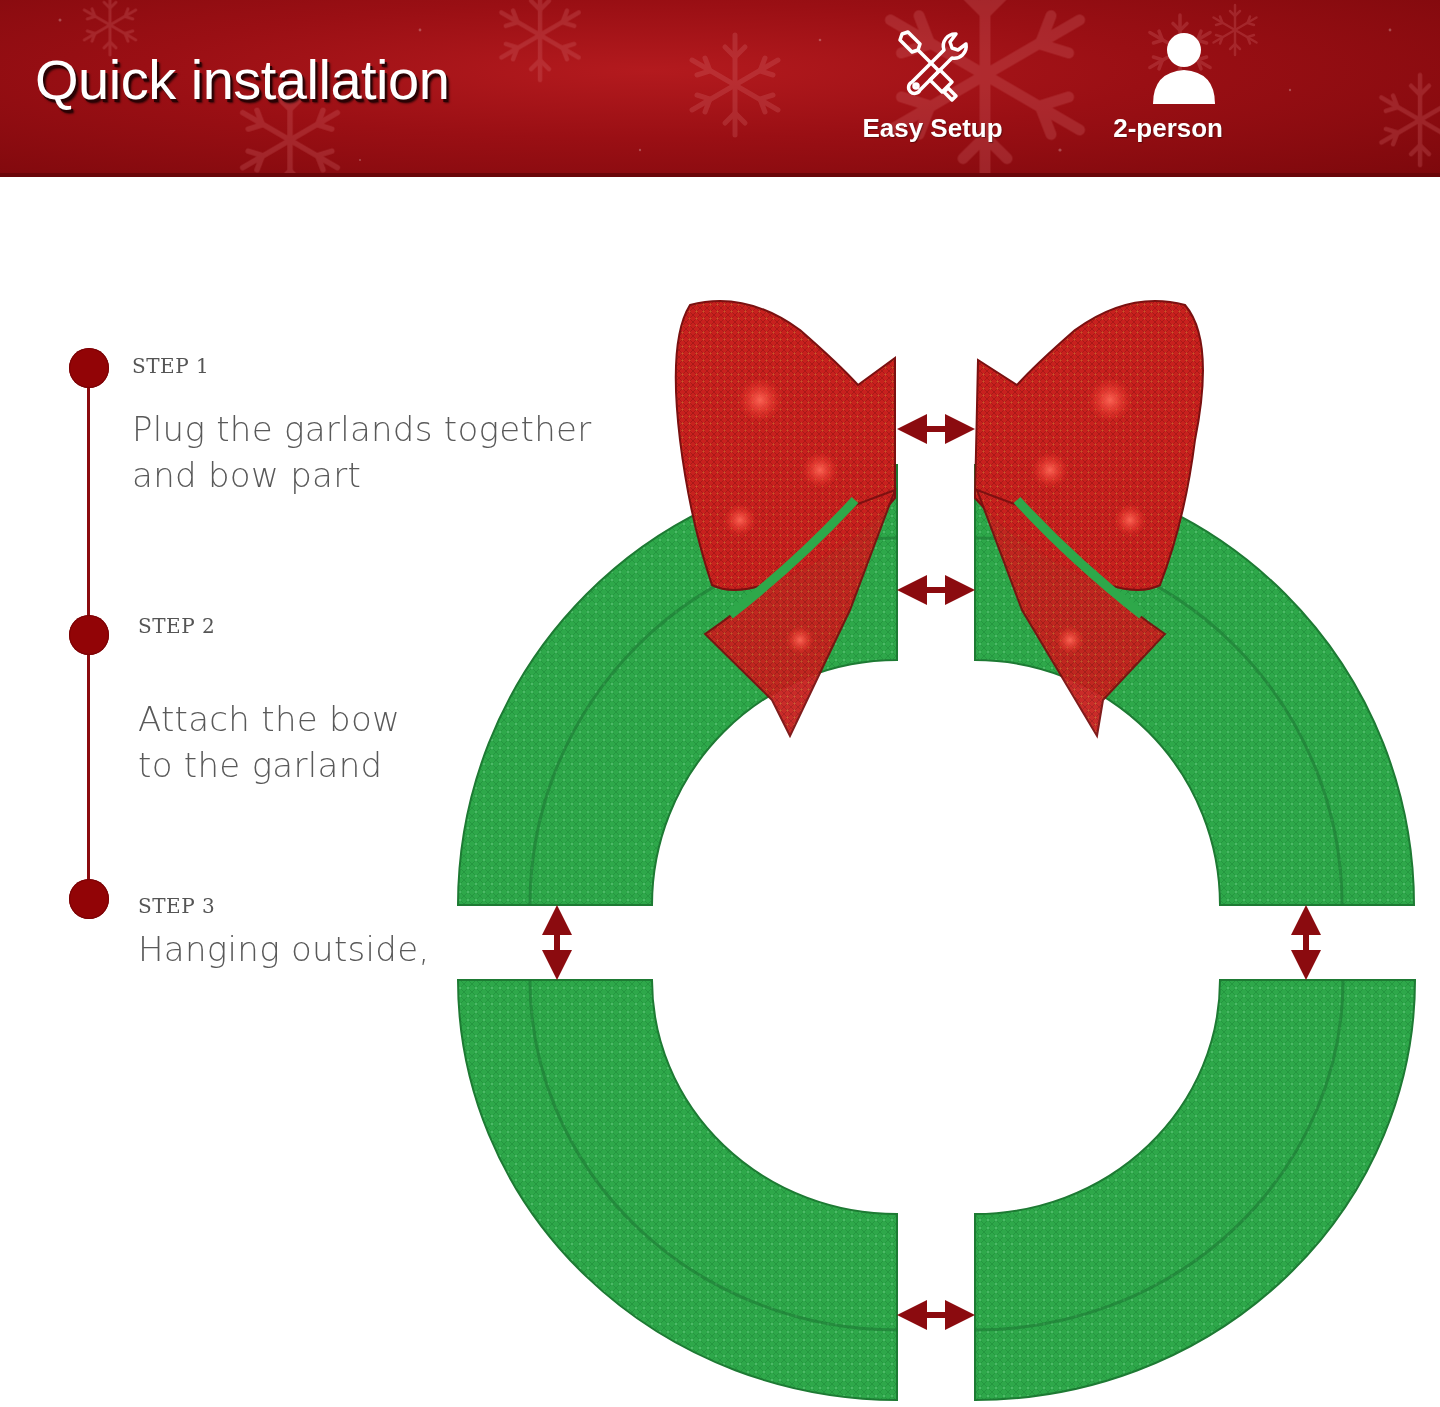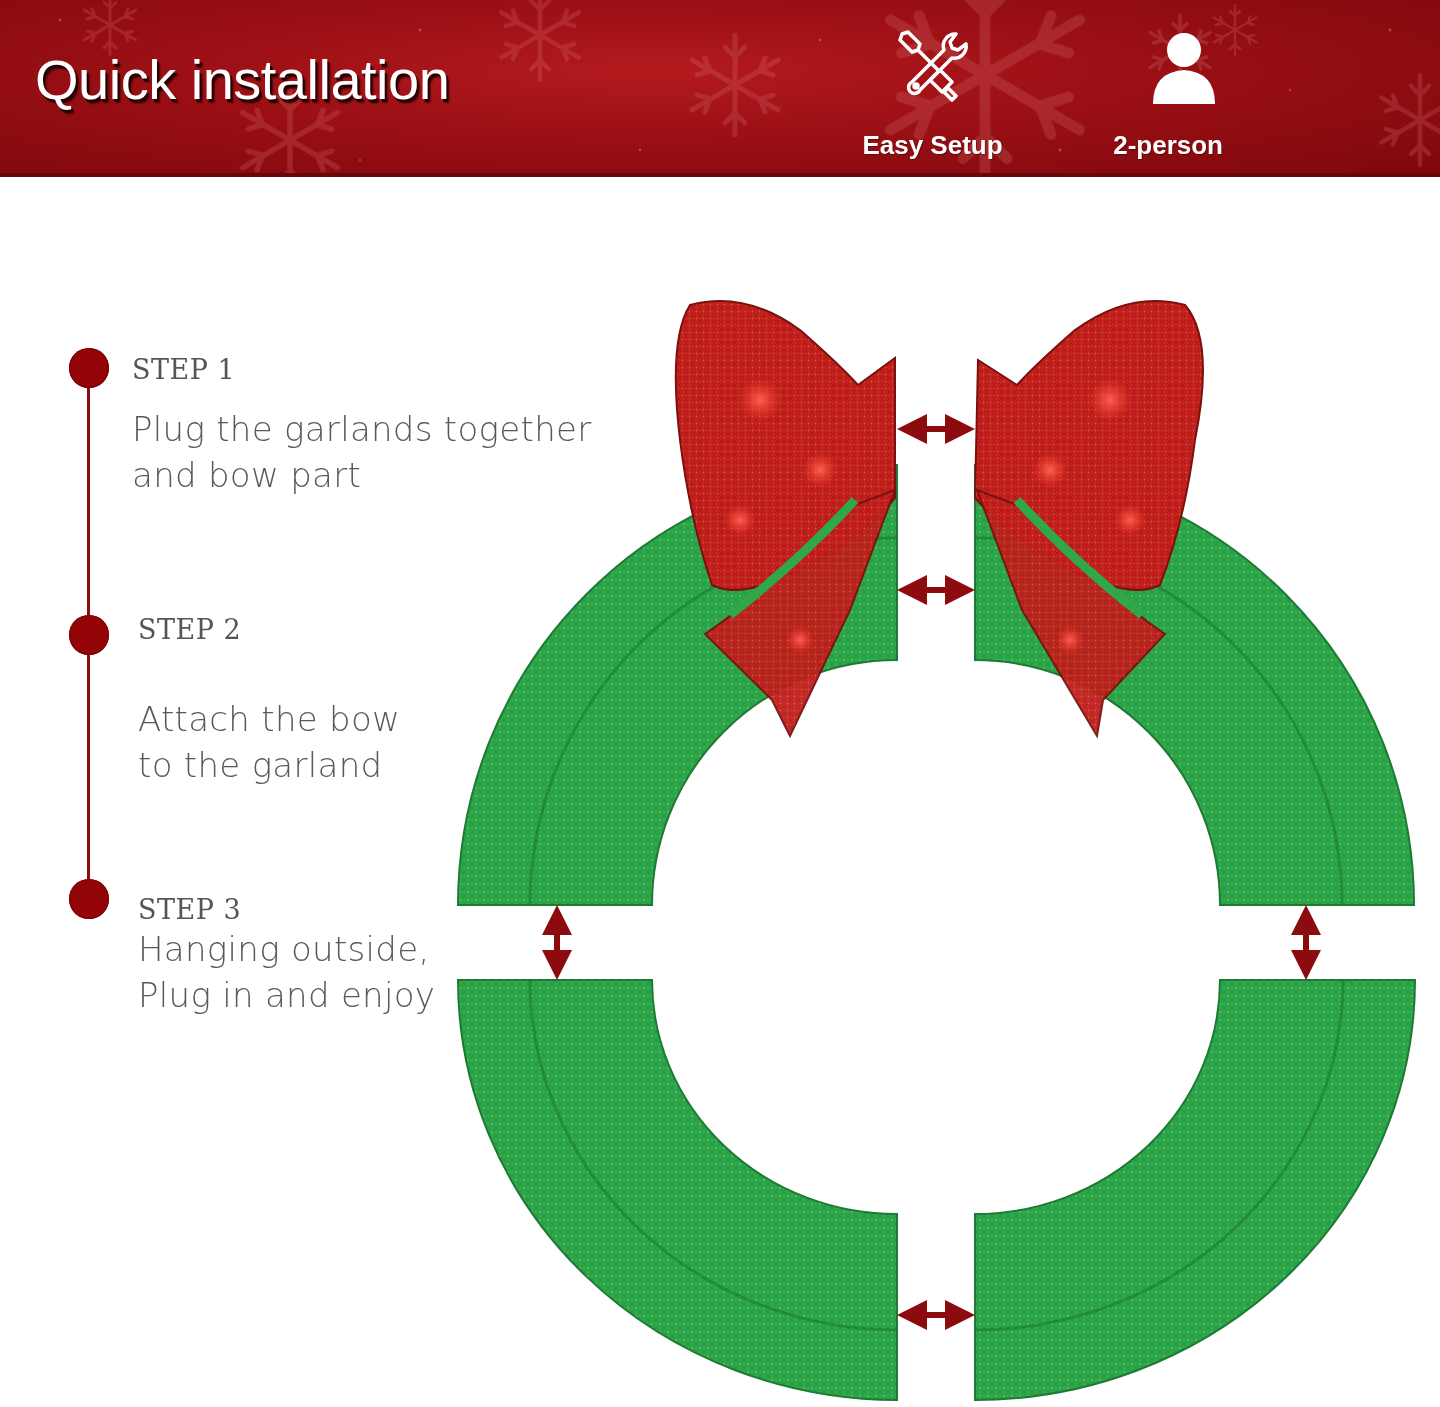--- a/index.html
+++ b/index.html
@@ -8,26 +8,26 @@
   
   .banner { position: absolute; left: 0; top: 0; width: 1440px; height: 177px;
     background: radial-gradient(ellipse at 45% 40%, #b31a1e 0%, #9a0f14 45%, #7d080c 100%);
     overflow: hidden; }
   .banner-bottom { position: absolute; left: 0; top: 173px; width: 1440px; height: 4px; background: #6a0609; }
   .snowflakes { position: absolute; inset: 0; }
   .banner-title { position: absolute; left: 35px; top: 52px; font-family: "Liberation Sans", sans-serif; font-size: 56px; font-weight: 400; color: #ffffff; letter-spacing: -0.5px;
     text-shadow: 2px 3px 0 #2a0204, 3px 4px 2px rgba(0,0,0,0.6); line-height: 1; }
   .feature { position: absolute; top: 28px; display: flex; flex-direction: column; align-items: center; }
   .feature svg { display: block; }
-  .feature-label { margin-top: 24px; color: #ffffff; font-family: "Liberation Sans", sans-serif; font-size: 26px; font-weight: 700; white-space: nowrap; text-shadow: 1px 1px 1px rgba(0,0,0,0.35); }
+  .feature-label { margin-top: 7px; color: #ffffff; font-family: "Liberation Sans", sans-serif; font-size: 26px; font-weight: 700; white-space: nowrap; text-shadow: 1px 1px 1px rgba(0,0,0,0.35); }
 
   
   .timeline-line { position: absolute; left: 87px; top: 368px; width: 3px; height: 531px; background: #8b0b0f; }
   .dot { position: absolute; width: 40px; height: 40px; border-radius: 50%; background: #920406; box-shadow: inset 0 0 0 1px #7a0205; }
-  .step-title { position: absolute; font-family: "DejaVu Serif", "Liberation Serif", serif; font-size: 27px; color: #555555; letter-spacing: 0.5px; }
+  .step-title { position: absolute; font-family: "DejaVu Serif", "Liberation Serif", serif; font-size: 20px; color: #555555; letter-spacing: 0.5px; }
   .step-desc { position: absolute; font-family: "DejaVu Sans", sans-serif; font-weight: 200; font-size: 34px; color: #595959; line-height: 46px; letter-spacing: 0.3px; }
 
   
   .wreath { position: absolute; left: 0; top: 0; width: 1440px; height: 1407px; pointer-events: none; }
   .wreath .piece { pointer-events: auto; }
 </style>
 </head>
 <body>
 
 <div class="banner">
@@ -104,23 +104,22 @@
 
 <div class="dot" style="left:69px; top:615px;"></div>
 <div class="step-title" style="left:138px; top:614px;">STEP 2</div>
 <div class="step-desc" style="left:138px; top:696px;">
   <div>Attach the bow</div>
   <div>to the garland</div>
 </div>
 
 <div class="dot" style="left:69px; top:879px;"></div>
 <div class="step-title" style="left:138px; top:894px;">STEP 3</div>
-<div class="step-desc" style="left:138px; top:926px;">
+<div class="step-desc" style="left:138px; top:926px;text-align:center;">
   <div>Hanging outside,</div>
-  <div>Plug in and enjoy</div>
 </div>
 
 <svg class="wreath" viewBox="0 0 1440 1407">
   <defs>
     <pattern id="mesh-green" width="8" height="8" patternUnits="userSpaceOnUse">
       <rect width="8" height="8" fill="#2ea84a"></rect>
       <path d="M0 0 L8 8 M8 0 L0 8" stroke="#1f8a38" stroke-width="1" opacity="0.6"></path>
       <circle cx="4" cy="4" r="1" fill="#7fe49a" opacity="0.6"></circle>
     </pattern>
     <pattern id="mesh-red" width="7" height="7" patternUnits="userSpaceOnUse">

